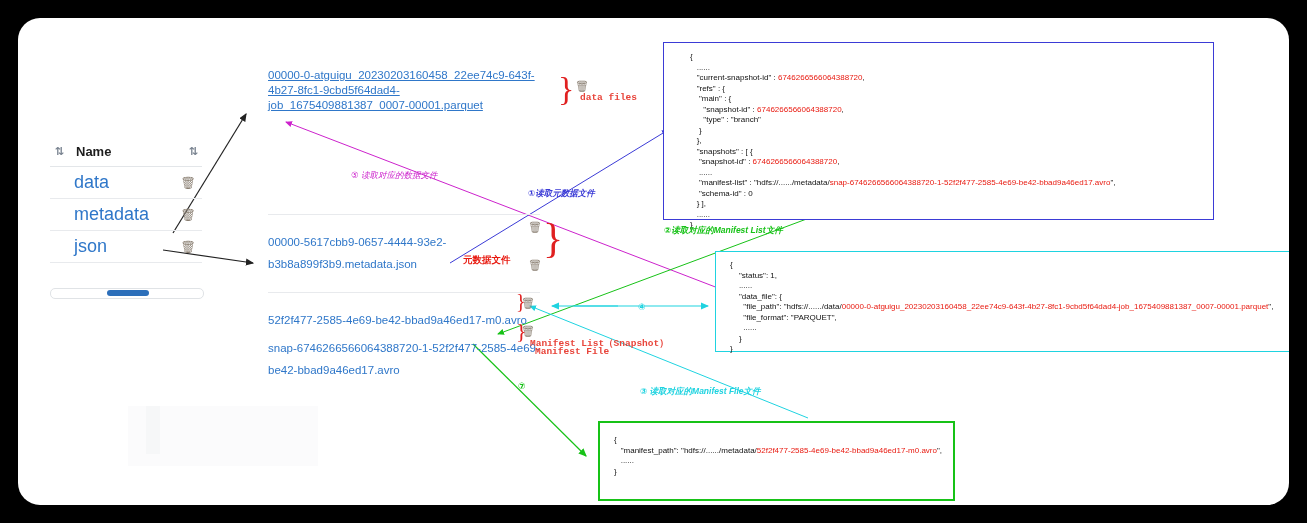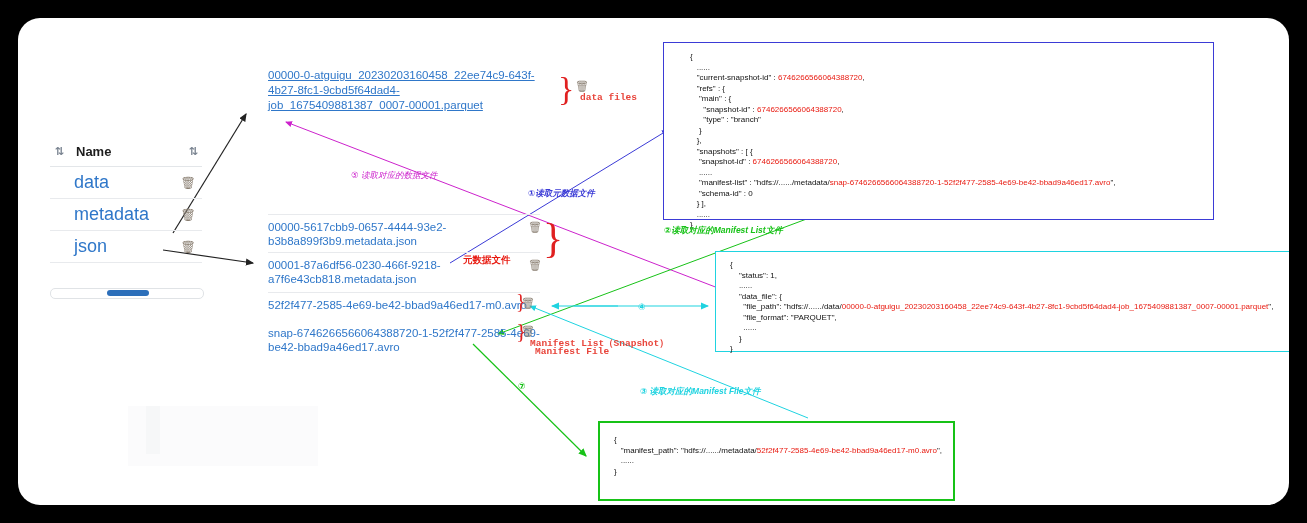--- a/index.html
+++ b/index.html
@@ -21,21 +21,21 @@
            border:1px solid #e0e3e6;border-radius:5px;background:#fff;}
   #hscroll i{position:absolute;left:56px;top:1px;width:42px;height:6px;
              background:#2c6fba;border-radius:3px;display:block;}
   #ghost{position:absolute;left:110px;top:388px;width:190px;height:60px;background:#fbfbfc;}
   #ghost2{position:absolute;left:128px;top:388px;width:14px;height:48px;background:#f6f7f8;}
 
   
   .flist{position:absolute;left:250px;font-size:11.5px;color:#2f77c9;line-height:15px;}
   #datafile{top:50px;width:272px;text-decoration:underline;}
   .mrow{position:absolute;left:250px;width:272px;border-top:1px solid #e8eaed;
-        font-size:11.5px;color:#2f77c9;line-height:14px;padding-top:5px;box-sizing:border-box;}
+        font-size:11.5px;color:#2f77c9;line-height:22px;padding-top:16px;box-sizing:border-box;}
   .mtrash{position:absolute;font-size:11px;color:#8a7f72;}
 
   
   .brace{position:absolute;color:#e02020;font-size:11px;font-family:"Liberation Serif",serif;}
   .blabel{position:absolute;color:#e8443a;font-size:9.5px;font-weight:bold;
           font-family:Liberation Mono, monospace;white-space:nowrap;}
 
   
   .jbox{position:absolute;box-sizing:border-box;background:#fff;}
   .jbox pre{margin:0;font-family:"Liberation Sans","DejaVu Sans",sans-serif;
@@ -123,23 +123,20 @@
   <div id="ghost"></div>
   <div id="ghost2"></div>
 
   <div class="flist" id="datafile">00000-0-atguigu_20230203160458_22ee74c9-643f-4b27-8fc1-9cbd5f64dad4-job_1675409881387_0007-00001.parquet</div>
   <div class="brace" style="left:540px;top:52px;font-size:34px;">}</div>
   <div class="blabel" style="left:562px;top:74px;">data files</div>
   <div class="mtrash" style="left:557px;top:62px;">🗑</div>
 
   <div class="mrow" style="top:196px;height:35px;">
     <span>00000-5617cbb9-0657-4444-93e2-b3b8a899f3b9.metadata.json</span>
-  </div>
-  <div class="mrow" style="top:234px;height:35px;">
-    <span>00001-87a6df56-0230-466f-9218-a7f6e43cb818.metadata.json</span>
   </div>
   <div class="mrow" style="top:274px;height:22px;">
     <span>52f2f477-2585-4e69-be42-bbad9a46ed17-m0.avro</span>
   </div>
   <div class="mrow" style="top:303px;height:35px;border-top:none;">
     <span>snap-6746266566064388720-1-52f2f477-2585-4e69-be42-bbad9a46ed17.avro</span>
   </div>
 
   <div class="mtrash" style="left:510px;top:203px;">🗑</div>
   <div class="mtrash" style="left:510px;top:241px;">🗑</div>

